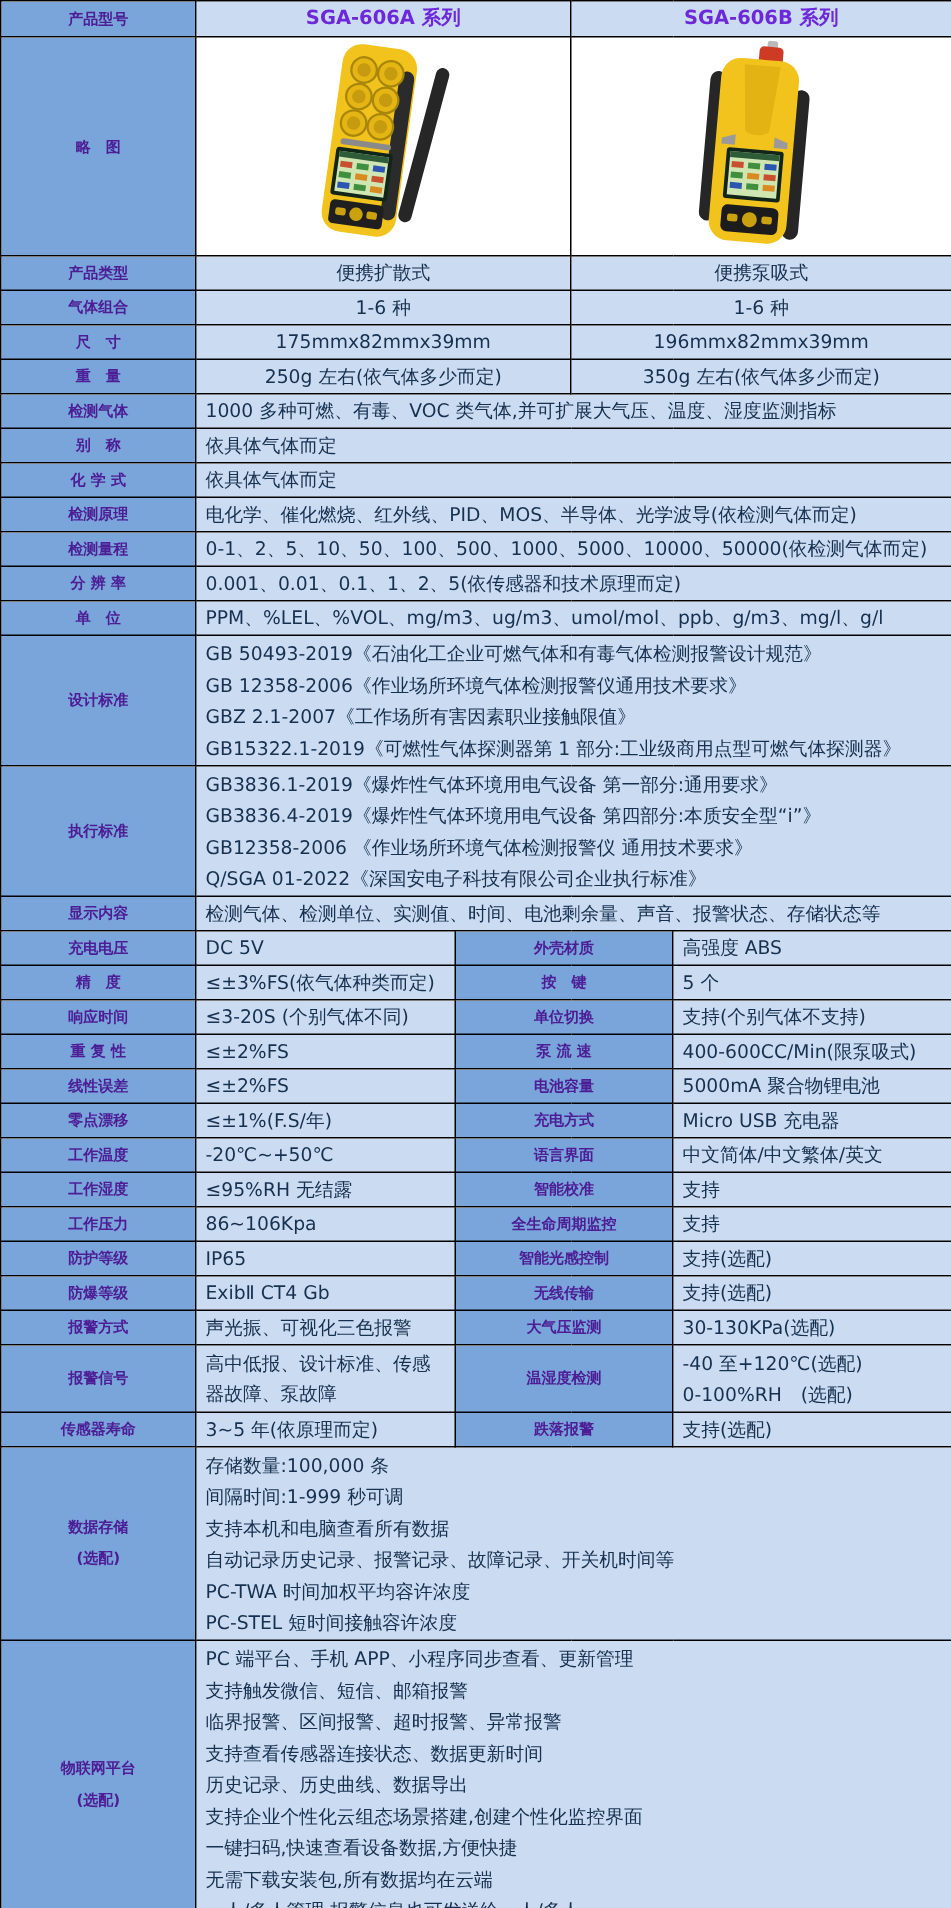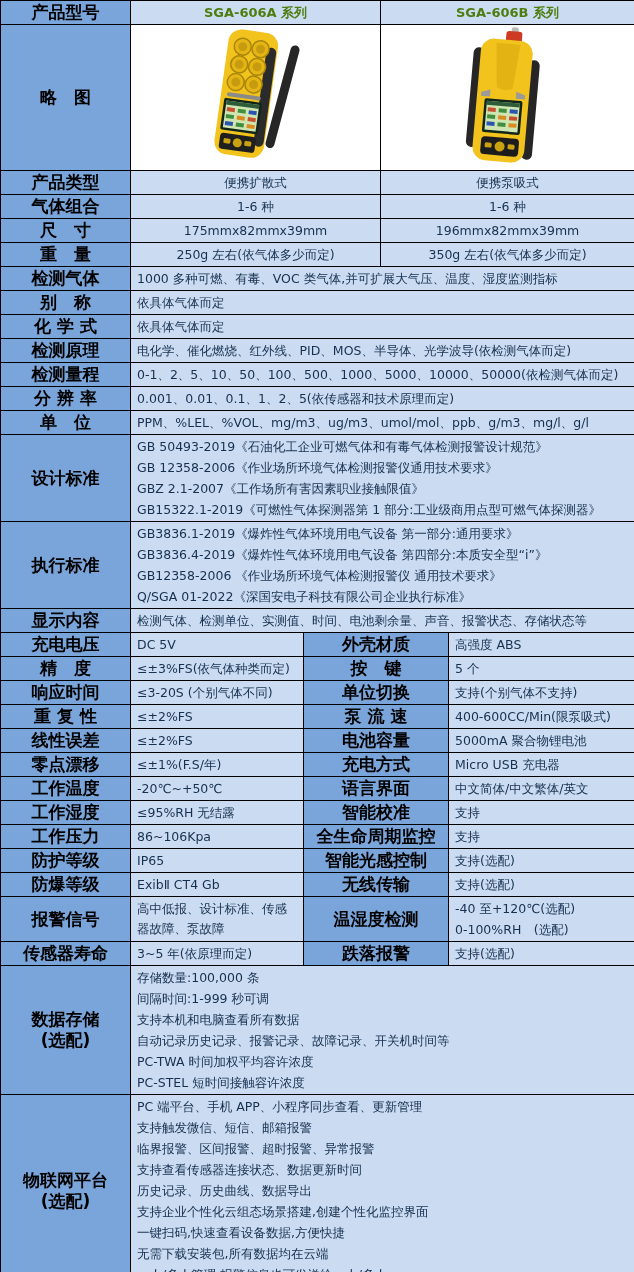--- a/index.html
+++ b/index.html
@@ -1,22 +1,22 @@
 <!DOCTYPE html>
 <html><head>
 <meta charset="utf-8">
 <style>
   html,body { margin:0; padding:0; background:#fff; }
   body { width:634px; font-family:"DejaVu Sans","Liberation Sans",sans-serif; }
   table.tbl { width:634px; border-collapse:collapse; table-layout:fixed; }
   td { border:1px solid #000; overflow:hidden; vertical-align:middle; }
-  .lbl { background:#7AA5DA; color:#000000; font-weight:bold; font-size:17px; text-align:center; padding:0 2px; }
+  .lbl { background:#7AA5DA; color:#4c1d95; font-weight:bold; font-size:10px; text-align:center; padding:0 2px; }
   .val { background:#CBDCF2; color:#16304F; font-size:12.5px; padding:1px 6px; line-height:20px; }
   .ctr { text-align:center; }
-  .bold { font-weight:bold; font-size:13px; color:#4d7c0f; }
+  .bold { font-weight:bold; font-size:13px; color:#6d28d9; }
   .pre { white-space:pre-line; line-height:21px; }
   .img { background:#ffffff; text-align:center; padding:0; }
   tr.h21  td { height:21px; }
   tr.h20  td { height:20px; }
   tr.h42  td { height:42px; }
   tr.h84  td { height:84px; }
   tr.h126 td { height:126px; }
   tr.h145 td { height:145px; }
   tr.h189 td { height:189px; }
 </style>
@@ -246,20 +246,26 @@
     <td class="val">IP65</td>
     <td class="lbl" colspan="2">智能光感控制</td>
     <td class="val">支持(选配)</td>
   </tr>
   <tr class="h20">
     <td class="lbl">防爆等级</td>
     <td class="val">ExibⅡ CT4 Gb</td>
     <td class="lbl" colspan="2">无线传输</td>
     <td class="val">支持(选配)</td>
   </tr>
+  <tr class="h20">
+    <td class="lbl">报警方式</td>
+    <td class="val">声光振、可视化三色报警</td>
+    <td class="lbl" colspan="2">大气压监测</td>
+    <td class="val">30-130KPa(选配)</td>
+  </tr>
   <tr class="h42">
     <td class="lbl">报警信号</td>
     <td class="val">高中低报、设计标准、传感器故障、泵故障</td>
     <td class="lbl" colspan="2">温湿度检测</td>
     <td class="val pre">-40 至+120℃(选配)
 0-100%RH　(选配)</td>
   </tr>
   <tr class="h20">
     <td class="lbl">传感器寿命</td>
     <td class="val">3~5 年(依原理而定)</td>

